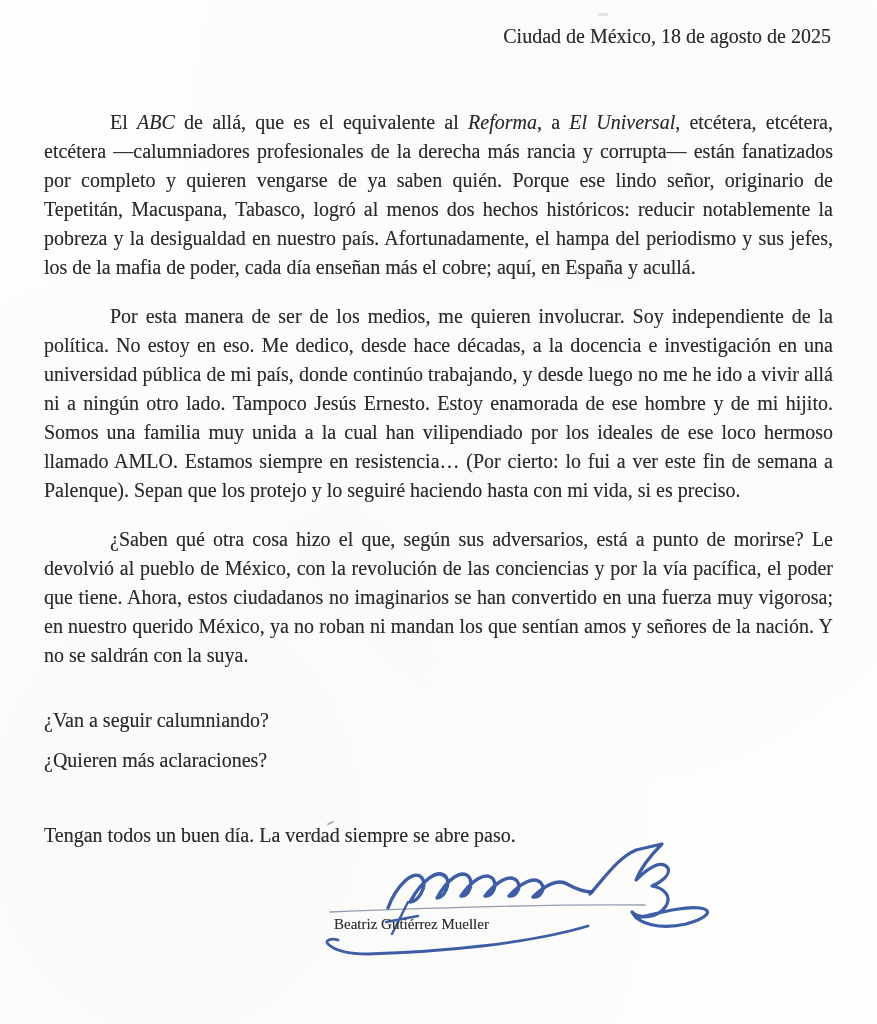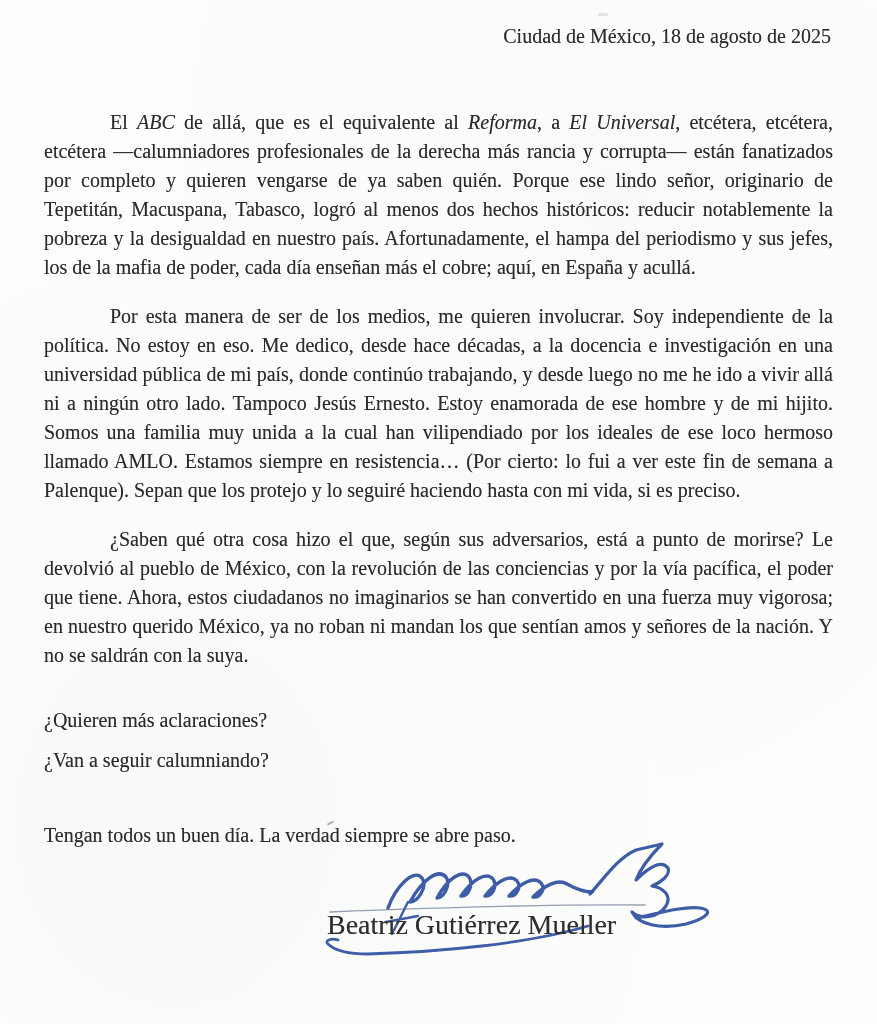--- a/index.html
+++ b/index.html
@@ -79,23 +79,23 @@
   }
   .sig-underline {
     fill: none;
     stroke: #7b87a0;
     stroke-width: 1.4;
     stroke-linecap: round;
     opacity: 0.8;
   }
   .sig-name {
     position: absolute;
-    left: 327px;
+    left: 334px;
     top: 69px;
-    font-size: 28px;
+    font-size: 15px;
     line-height: 27px;
     color: #2e2e2e;
     white-space: nowrap;
   }
   .scan-speck {
     position: absolute;
     left: 327px;
     top: 822px;
     width: 7px;
     height: 2px;
@@ -124,22 +124,22 @@
 
   <div class="dateline">Ciudad de México, 18 de agosto de 2025</div>
 
   <div class="body-text">
     <p class="para"><span>El </span><i>ABC</i><span> de allá, que es el equivalente al </span><i>Reforma</i><span>, a </span><i>El Universal</i><span>, etcétera, etcétera, etcétera —calumniadores profesionales de la derecha más rancia y corrupta— están fanatizados por completo y quieren vengarse de ya saben quién. Porque ese lindo señor, originario de Tepetitán, Macuspana, Tabasco, logró al menos dos hechos históricos: reducir notablemente la pobreza y la desigualdad en nuestro país. Afortunadamente, el hampa del periodismo y sus jefes, los de la mafia de poder, cada día enseñan más el cobre; aquí, en España y acullá.</span></p>
     <p class="para"><span>Por esta manera de ser de los medios, me quieren involucrar. Soy independiente de la política. No estoy en eso. Me dedico, desde hace décadas, a la docencia e investigación en una universidad pública de mi país, donde continúo trabajando, y desde luego no me he ido a vivir allá ni a ningún otro lado. Tampoco Jesús Ernesto. Estoy enamorada de ese hombre y de mi hijito. Somos una familia muy unida a la cual han vilipendiado por los ideales de ese loco hermoso llamado AMLO. Estamos siempre en resistencia… (Por cierto: lo fui a ver este fin de semana a Palenque). Sepan que los protejo y lo seguiré haciendo hasta con mi vida, si es preciso.</span></p>
     <p class="para"><span>¿Saben qué otra cosa hizo el que, según sus adversarios, está a punto de morirse? Le devolvió al pueblo de México, con la revolución de las conciencias y por la vía pacífica, el poder que tiene. Ahora, estos ciudadanos no imaginarios se han convertido en una fuerza muy vigorosa; en nuestro querido México, ya no roban ni mandan los que sentían amos y señores de la nación. Y no se saldrán con la suya.</span></p>
   </div>
 
   <div class="questions">
+    <p class="question">¿Van a seguir calumniando?</p>
     <p class="question">¿Quieren más aclaraciones?</p>
-    <p class="question">¿Van a seguir calumniando?</p>
   </div>
 
   <div class="scan-speck"></div>
 
   <p class="closing">Tengan todos un buen día. La verdad siempre se abre paso.</p>
 
   <div class="signature-block">
     <svg class="signature-svg" viewBox="0 0 440 120" aria-hidden="true">
 
       <path class="sig-underline" d="M 42 70 C 140 66, 260 62, 357 63"></path>

